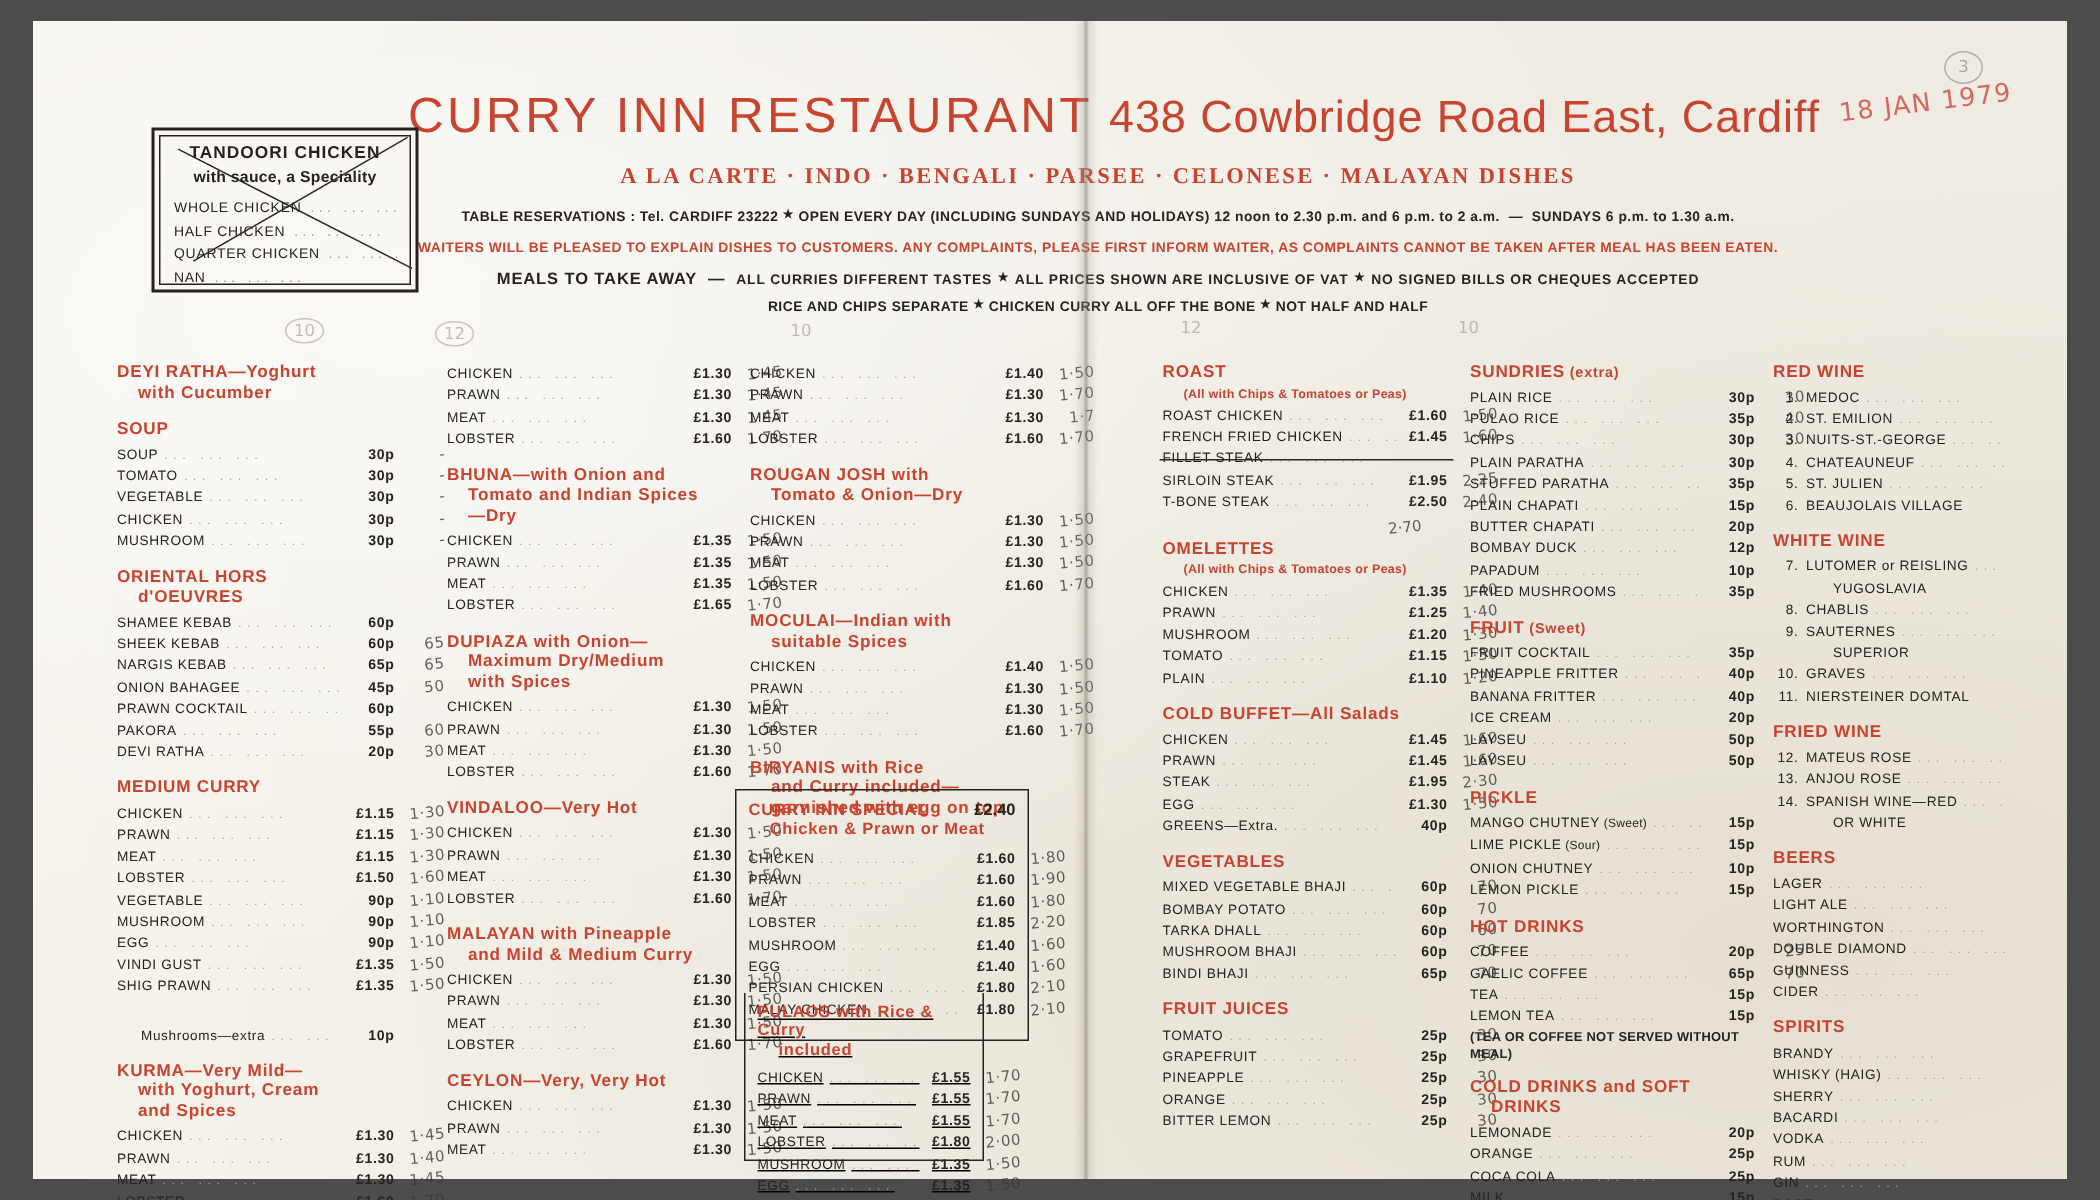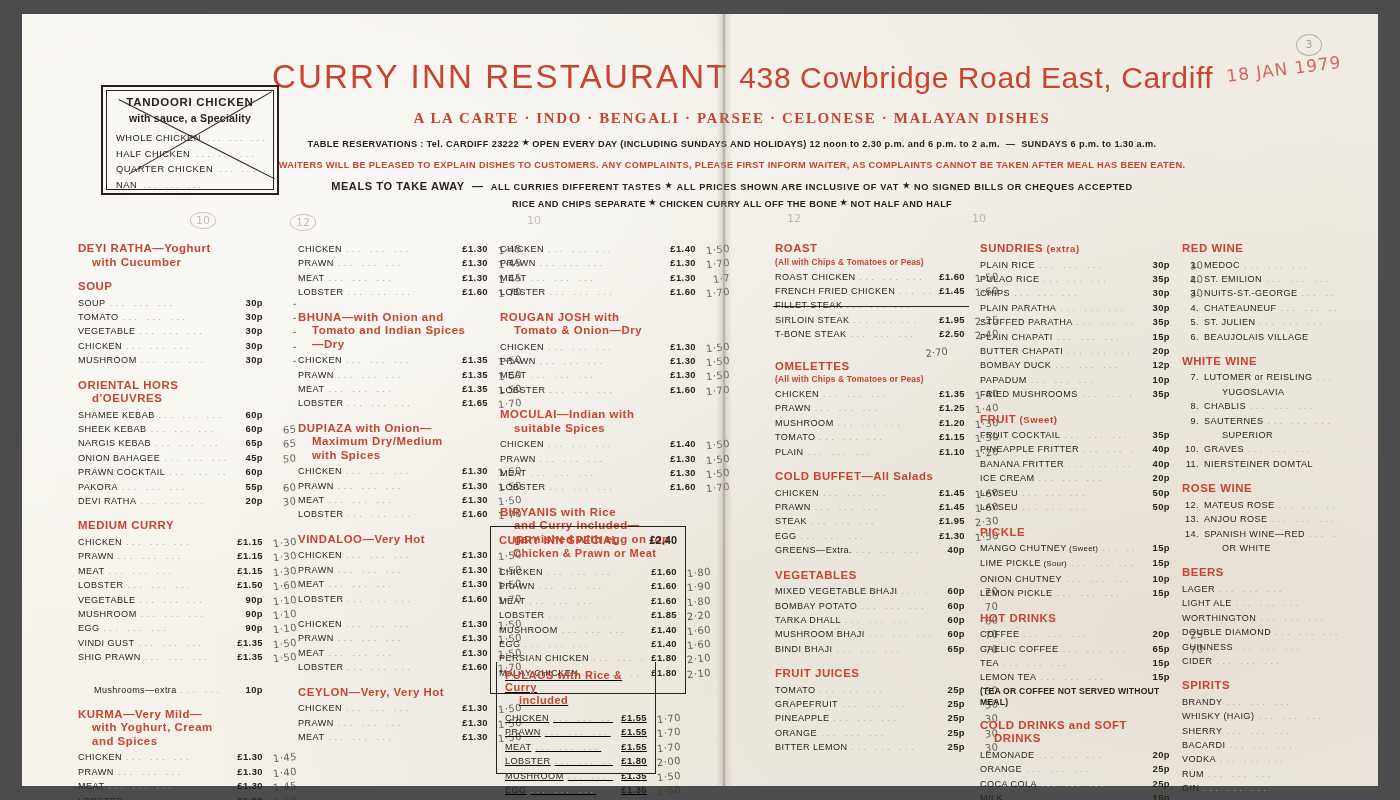--- a/index.html
+++ b/index.html
@@ -89,21 +89,21 @@
 
   .sect{margin-bottom:11px;}
   .sect h2{
     margin:0 0 2px 0;color:#c8442f;font-size:11.4px;font-weight:700;
     letter-spacing:.55px;line-height:13.5px;
   }
   .sect h2 .cont{display:block;padding-left:14px;}
   .sect h2 .small{font-size:9.6px;font-weight:700;}
   .sect .note{
     color:#c8442f;font-size:8.3px;font-weight:700;letter-spacing:.2px;
-    margin:-1px 0 3px 0;
+    margin:-1px 0 3px 14px;
   }
   .sect .footnote{
     color:#26231f;font-size:8.6px;font-weight:700;letter-spacing:.2px;
     line-height:11px;margin-top:1px;
   }
   ul.items{list-style:none;margin:0;padding:0;}
   ul.items li{
     display:flex;align-items:baseline;
     font-size:9.1px;line-height:14.4px;color:#26231f;letter-spacing:.45px;
     position:relative;
@@ -530,20 +530,21 @@
             </li>
             <li style="position: relative;">
               <span class="nm">LOBSTER</span>
               <span class="dots">... ... ...</span>
               <span class="pr">£1.60</span>
               <span class="hw" style="right: -34px; top: 1px;">1·70</span>
             </li>
           </ul>
         </div>
         <div class="sect">
+          <h2>MALAYAN with Pineapple<span class="cont">and Mild &amp; Medium Curry</span></h2>
           <ul class="items">
             <li style="position: relative;">
               <span class="nm">CHICKEN</span>
               <span class="dots">... ... ...</span>
               <span class="pr">£1.30</span>
               <span class="hw" style="right: -34px; top: 1px;">1·50</span>
             </li>
             <li style="position: relative;">
               <span class="nm">PRAWN</span>
               <span class="dots">... ... ...</span>
@@ -1096,21 +1097,21 @@
               <span class="pr"></span>
             </li>
             <li>
               <span class="nm"><span class="num">11.</span>NIERSTEINER DOMTAL</span>
               <span class="dots"></span>
               <span class="pr"></span>
             </li>
           </ul>
         </div>
         <div class="sect">
-          <h2>ROSE WINE</h2>
+          <h2>FRIED WINE</h2>
           <ul class="items">
             <li>
               <span class="nm"><span class="num">12.</span>MATEUS ROSE</span>
               <span class="dots">... ... ...</span>
               <span class="pr"></span>
             </li>
             <li>
               <span class="nm"><span class="num">13.</span>ANJOU ROSE</span>
               <span class="dots">... ... ...</span>
               <span class="pr"></span>

